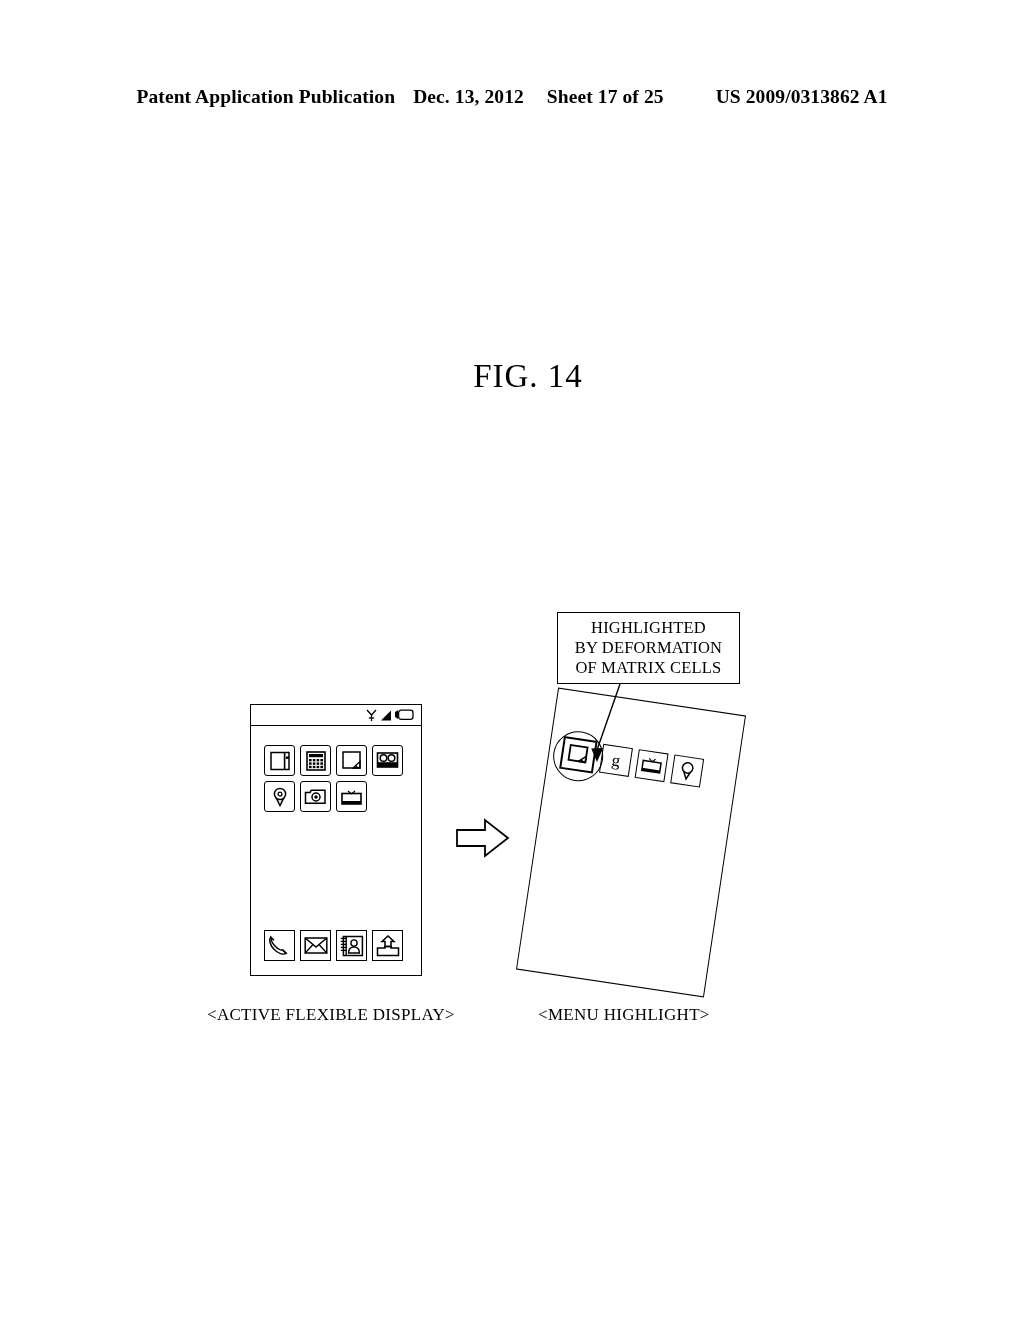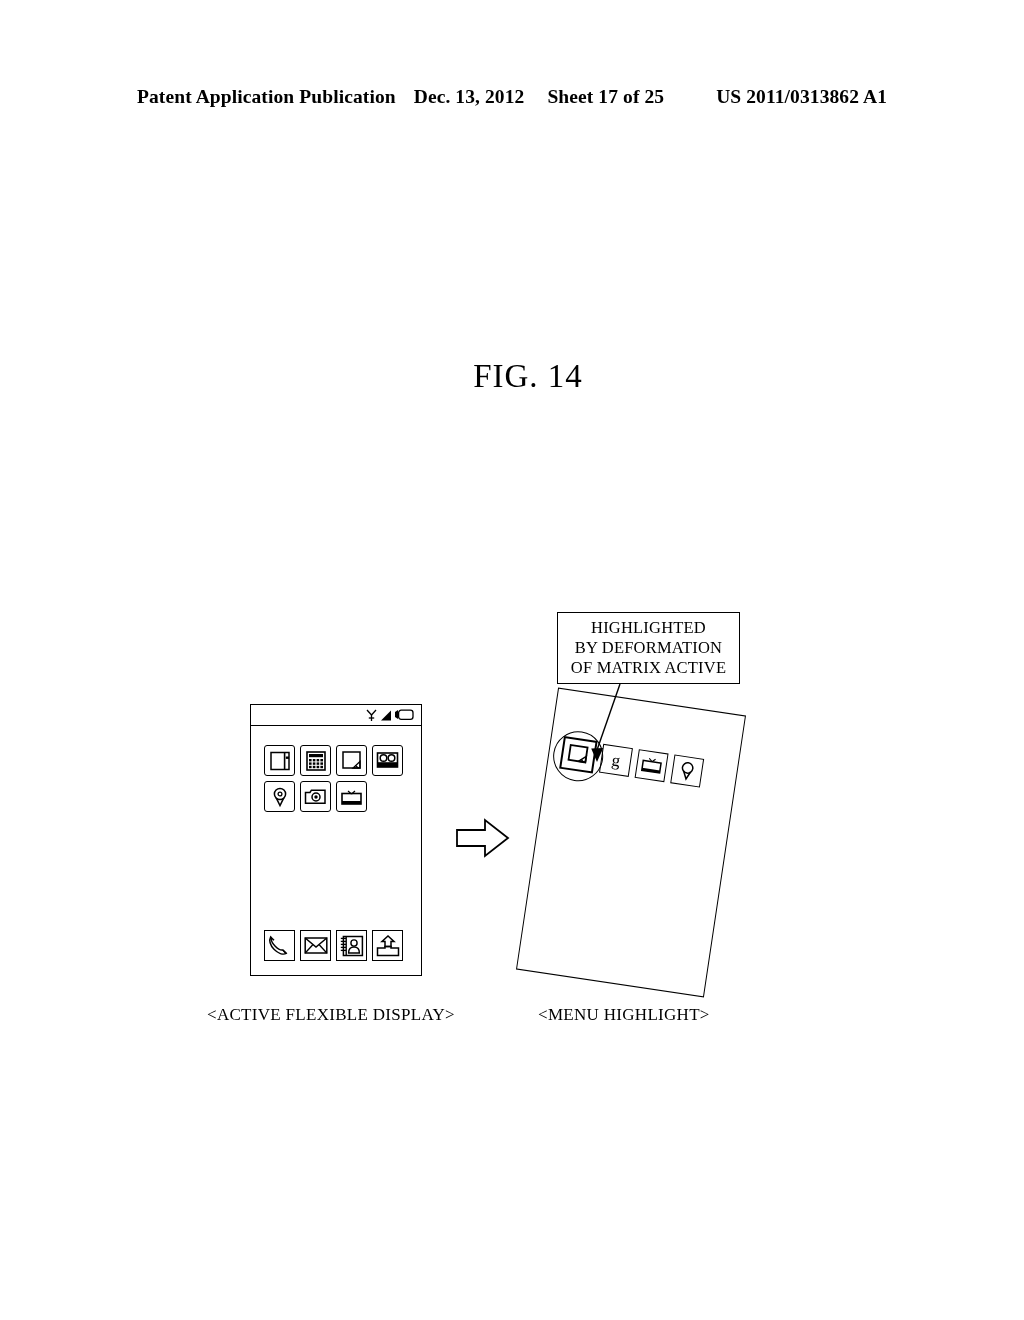--- a/index.html
+++ b/index.html
@@ -225,36 +225,36 @@
     white-space: nowrap;
     font-family: "Liberation Serif", "DejaVu Serif", serif;
   }
   .caption-left { left: 199px; top: 1005px; }
   .caption-right { left: 530px; top: 1005px; }
 </style>
 </head>
 <body>
 
 <div class="page-header">
-  <span class="hdr-pub">Patent Application Publication</span><span class="hdr-date">Dec. 13, 2012</span><span class="hdr-sheet">Sheet 17 of 25</span><span>US 2011/0313862 A1</span>
+  <span class="hdr-pub">Patent Application Publication</span><span class="hdr-date">Dec. 13, 2012</span><span class="hdr-sheet">Sheet 17 of 25</span><span>US 2009/0313862 A1</span>
 </div>
 
 <div class="fig-title">FIG. 14</div>
 
 <div id="stage">
 
   <svg class="leader-svg" viewBox="0 0 1024 1320">
     <line x1="612" y1="684" x2="589" y2="750" stroke="#000" stroke-width="1.4"></line>
     <polygon points="589,762 583.2,748.5 595.2,748 " fill="#000"></polygon>
   </svg>
 
   <div class="callout">
     <div class="callout-line">HIGHLIGHTED</div>
     <div class="callout-line">BY DEFORMATION</div>
-    <div class="callout-line">OF MATRIX ACTIVE</div>
+    <div class="callout-line">OF MATRIX CELLS</div>
   </div>
 
   <div class="phone-left">
 
     <div class="statusbar">
 
       <svg width="11" height="13" viewBox="0 0 11 13">
         <path d="M1 1 L5.5 6 L10 1" stroke="#000" stroke-width="1.3" fill="none"></path>
         <line x1="5.5" y1="5.5" x2="5.5" y2="12" stroke="#000" stroke-width="1.3"></line>
         <line x1="2.8" y1="9" x2="8.2" y2="9" stroke="#000" stroke-width="1.3"></line>

